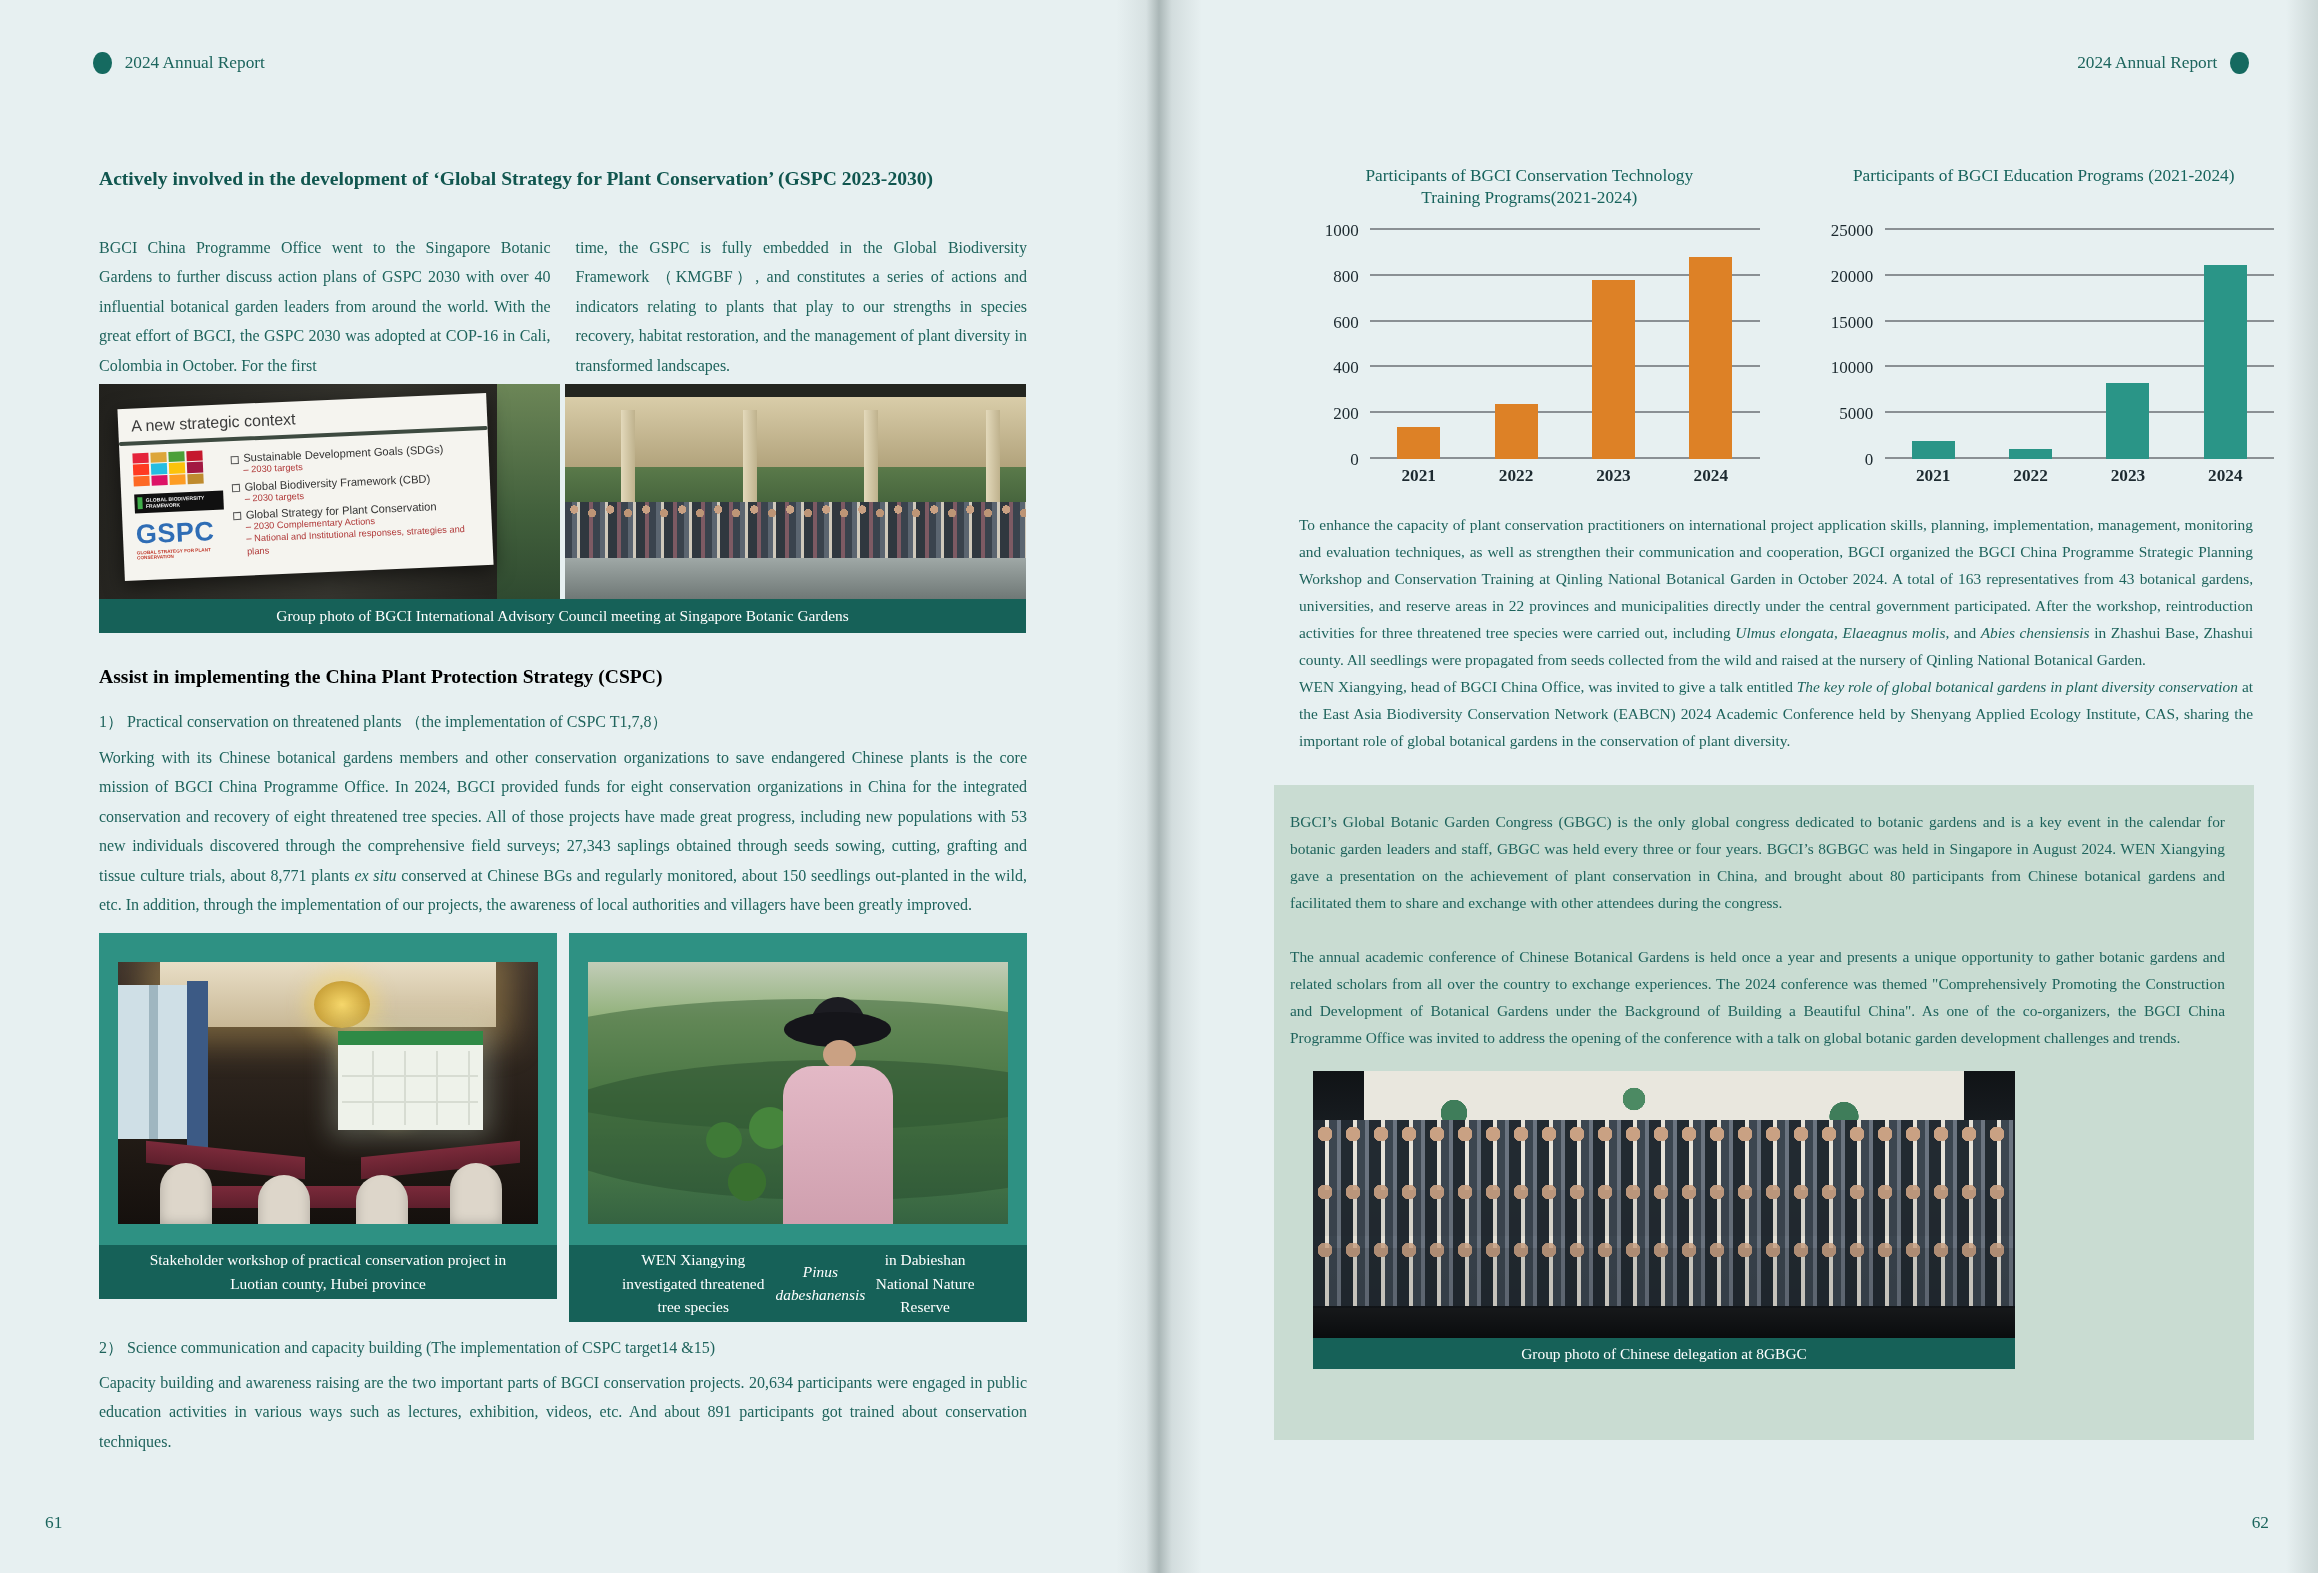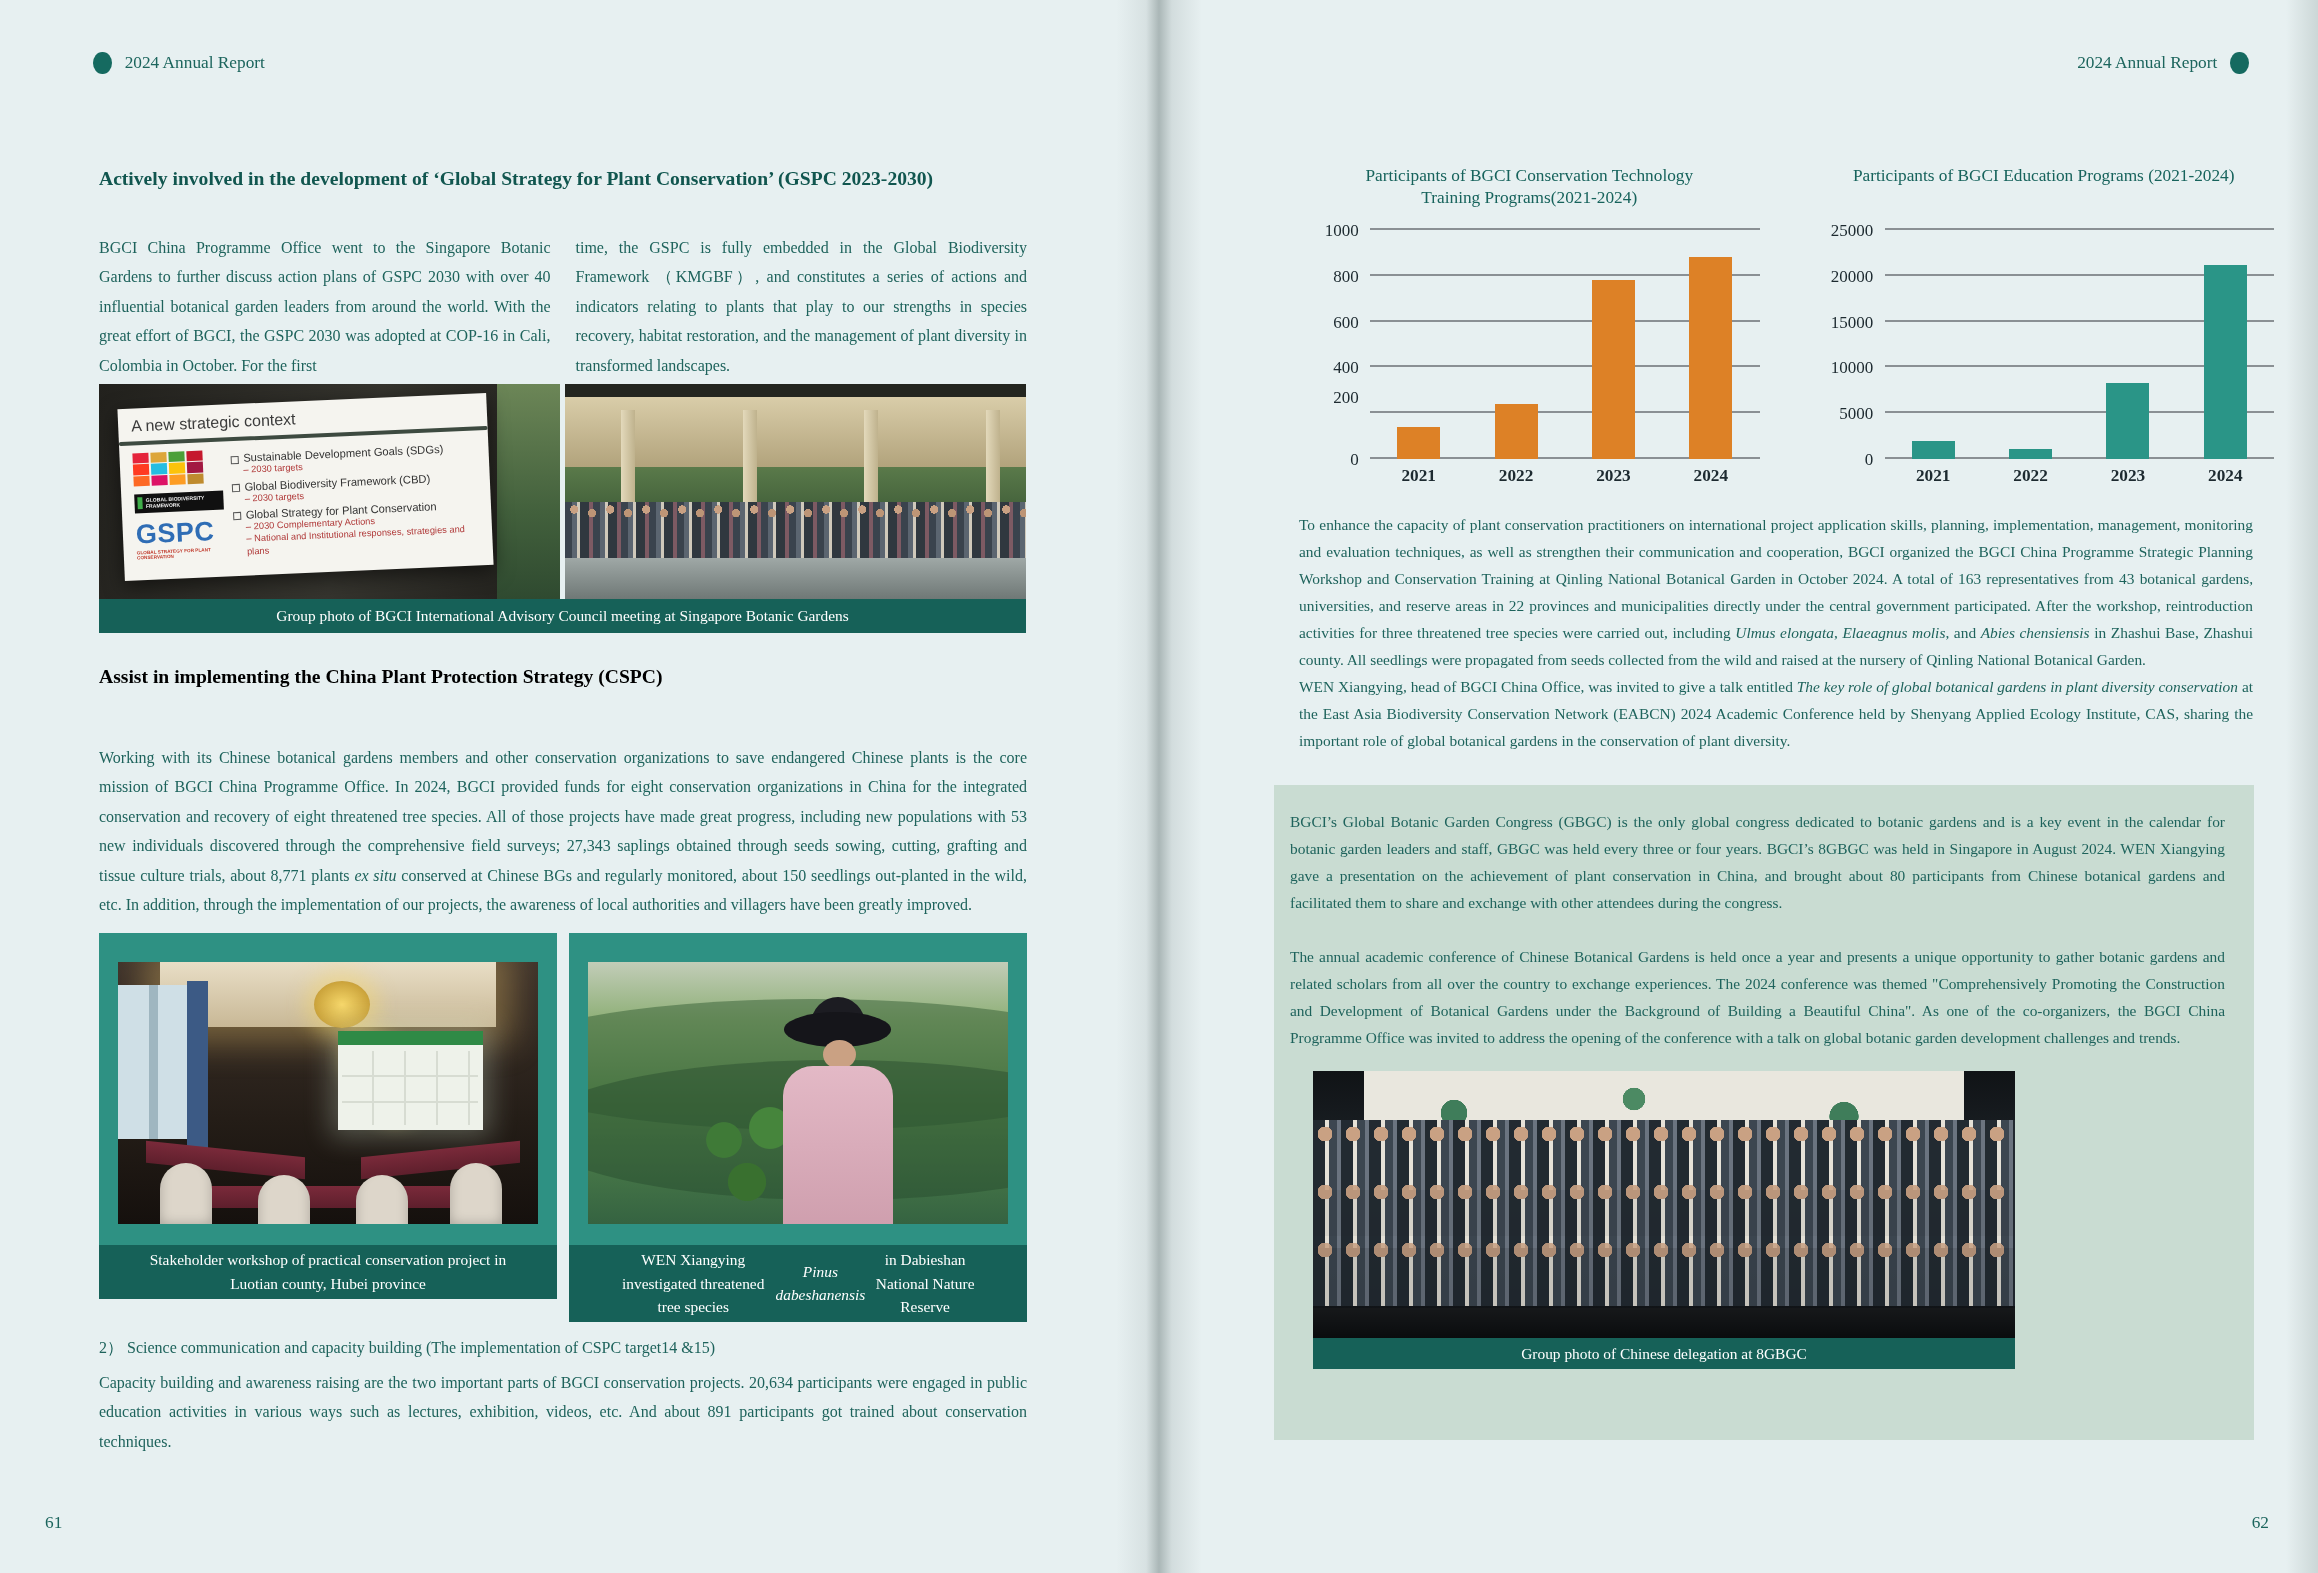--- a/index.html
+++ b/index.html
@@ -236,20 +236,21 @@
           <div class="pg-col" style="left:299px"></div>
           <div class="pg-col" style="left:421px"></div>
           <div class="pg-crowd"></div>
           <div class="pg-floor"></div>
         </div>
       </div>
       <div class="capbar">Group photo of BGCI International Advisory Council meeting at Singapore Botanic Gardens</div>
     </div>
 
     <div class="h2">Assist in implementing the China Plant Protection Strategy (CSPC)</div>
+    <div class="item-h">1） Practical conservation on threatened plants （the implementation of CSPC T1,7,8）</div>
     <div class="body1"><span>Working with its Chinese botanical gardens members and other conservation organizations to save endangered Chinese plants is the core mission of BGCI China Programme Office. In 2024, BGCI provided funds for eight conservation organizations in China for the integrated conservation and recovery of eight threatened tree species. All of those projects have made great progress, including new populations with 53 new individuals discovered through the comprehensive field surveys; 27,343 saplings obtained through seeds sowing, cutting, grafting and tissue culture trials, about 8,771 plants </span><span class="it">ex situ</span><span> conserved at Chinese BGs and regularly monitored, about 150 seedlings out-planted in the wild, etc. In addition, through the implementation of our projects, the awareness of local authorities and villagers have been greatly improved.</span></div>
 
     <div class="pcards">
       <div class="pcard">
         <div class="frame">
           <div class="photo ph-conf">
             <div class="pc-ceil"></div>
             <div class="pc-lamp" style="left:196px;top:18.7px;width:56px;height:47px"></div>
             <div class="pc-lamp" style="left:234px;top:79px;width:42px;height:36px"></div>
             <div class="pc-lamp" style="left:262px;top:125px;width:31px;height:26px"></div>
@@ -302,21 +303,21 @@
       <span class="dot"></span>
     </div>
 
     <div class="charts">
       <div class="chart">
         <div class="chart-title">Participants of BGCI Conservation Technology Training Programs(2021-2024)</div>
         <div class="plotzone">
             <div class="gl" style="bottom: 0px;"></div>
             <div class="yl" style="bottom: 0px;">0</div>
             <div class="gl" style="bottom: 46px;"></div>
-            <div class="yl" style="bottom: 62px; margin-top: 20px;">200</div>
+            <div class="yl" style="bottom: 46px; margin-top: 20px;">200</div>
             <div class="gl" style="bottom: 92px;"></div>
             <div class="yl" style="bottom: 92px;">400</div>
             <div class="gl" style="bottom: 137px;"></div>
             <div class="yl" style="bottom: 137px;">600</div>
             <div class="gl" style="bottom: 183px;"></div>
             <div class="yl" style="bottom: 183px;">800</div>
             <div class="gl" style="bottom: 229px;"></div>
             <div class="yl" style="bottom: 229px;">1000</div>
             <div class="bars">
               <div class="bar" style="height: 32px; background: rgb(221, 129, 38);"></div>

